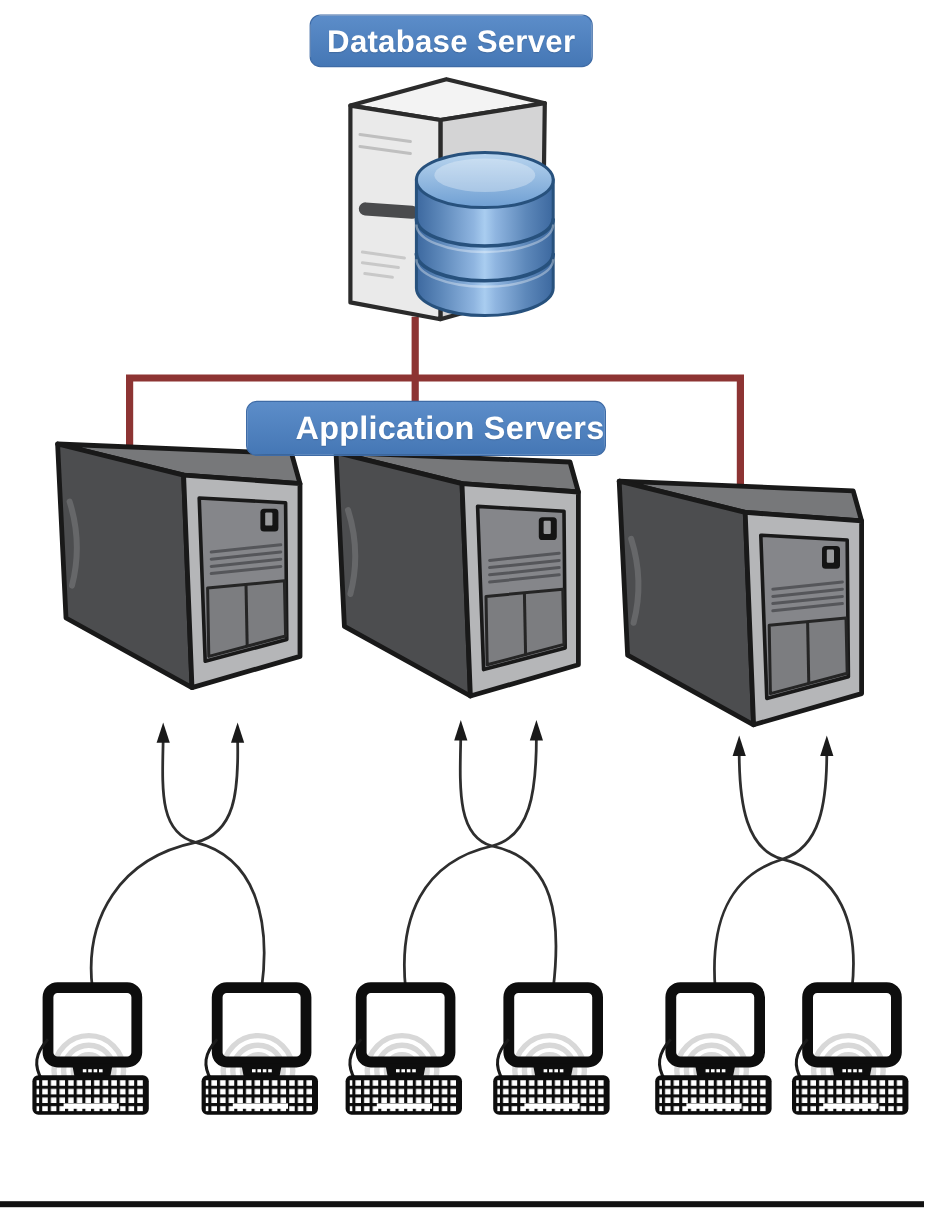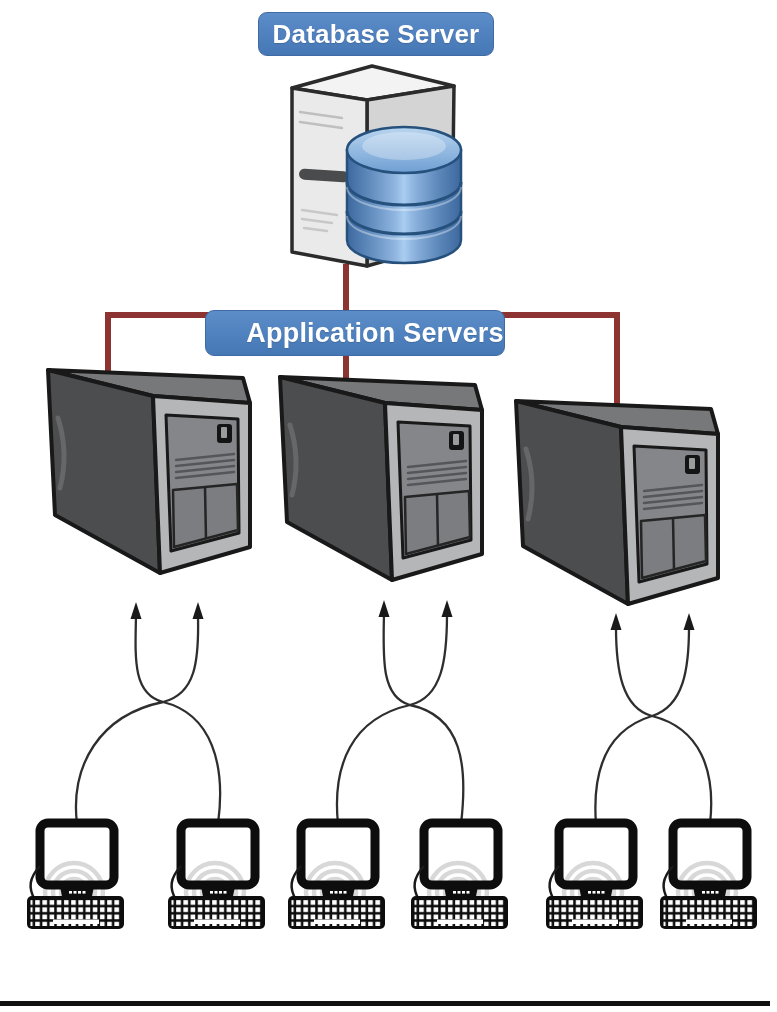--- a/index.html
+++ b/index.html
@@ -20,21 +20,21 @@
     box-sizing: border-box;
     background: linear-gradient(#5c8dc9, #4577b5);
     border: 1px solid #3e6ba6;
     border-radius: 9px;
     color: #ffffff;
     font-weight: 600;
     letter-spacing: 0.2px;
     text-shadow: 0 1px 1px rgba(0,0,0,0.15);
   }
   #label-database { left: 258px; top: 12px; width: 236px; height: 44px; font-size: 26px; }
-  #label-appservers { left: 205px; top: 310px; width: 300px; height: 46px; font-size: 27px; padding-left: 40px; }
+  #label-appservers { left: 205px; top: 334px; width: 300px; height: 46px; font-size: 27px; padding-left: 40px; }
   #label-userpcs { left: 279px; top: 956px; width: 172px; height: 44px; font-size: 26px; }
   #bottom-rule {
     position: absolute; left: 0; top: 1001px; width: 777px; height: 5px; background: #111111;
   }
 </style>
 </head>
 <body>
 
 <div id="canvas">
 

